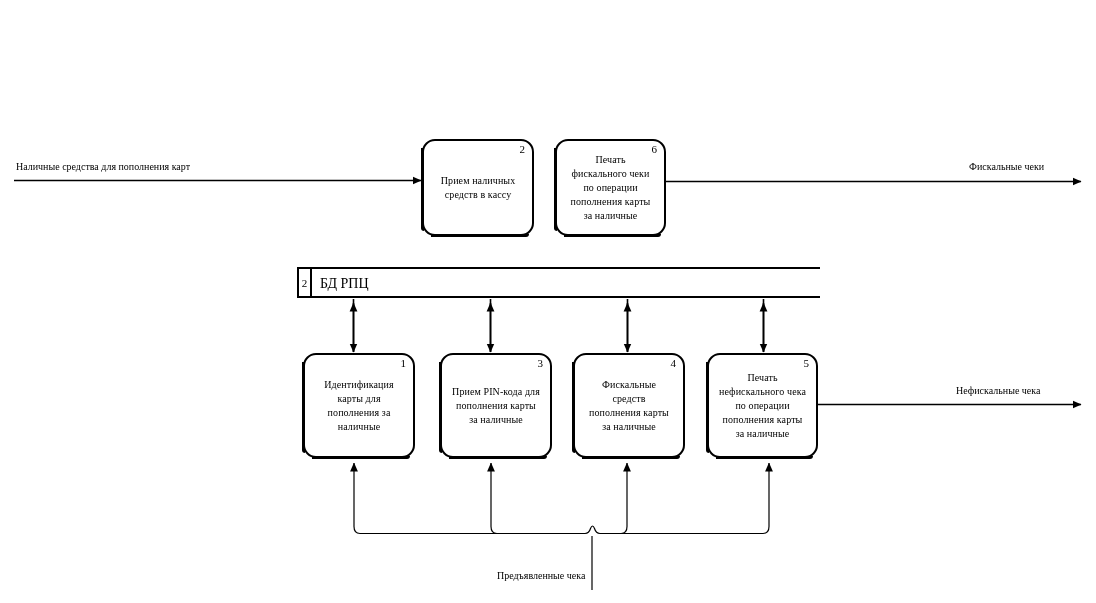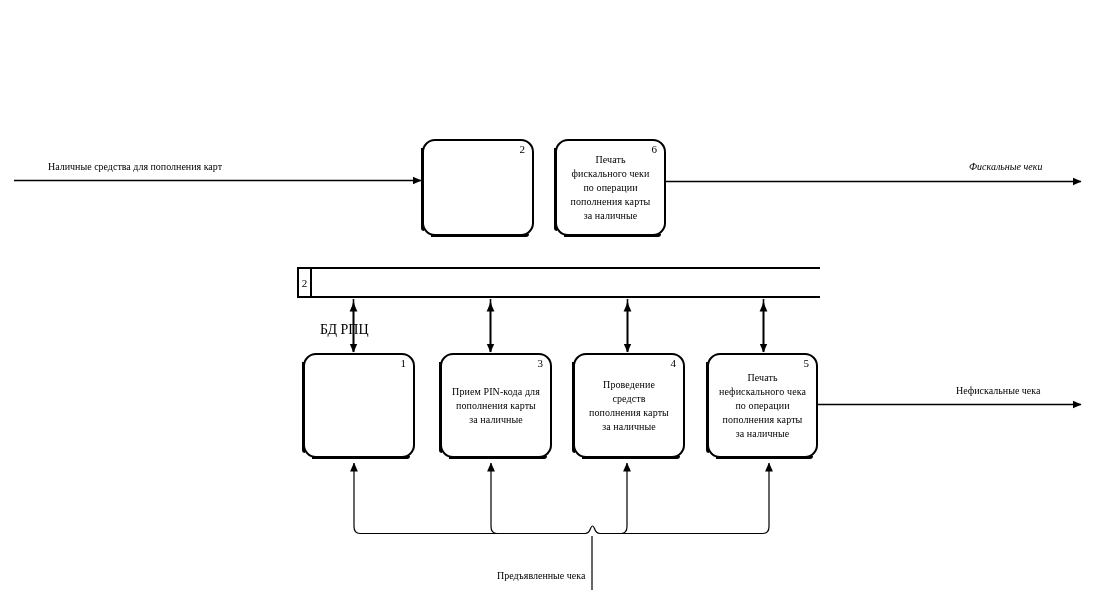--- a/index.html
+++ b/index.html
@@ -82,21 +82,20 @@
     width: 11px;
     border-right: 2px solid #000000;
     font-size: 11px;
     line-height: 29px;
     text-align: center;
   }
   .store-label {
     padding-left: 8px;
     font-size: 14px;
     line-height: 29px;
-    margin-top: 46px;
   }
   .flow-label {
     position: absolute;
     font-size: 10px;
     line-height: 12px;
     white-space: nowrap;
   }
 </style>
 </head>
 <body>
@@ -160,78 +159,88 @@
 
   <div class="store" style="left:297px; top:267px; width:523px; height:31px;">
     <div class="store-id">2</div>
     <div class="store-label">БД РПЦ</div>
   </div>
 
   <div class="process-box" style="left:422px; top:139px; width:112px; height:97px;">
     <div class="shadow-l"></div>
     <div class="shadow-b"></div>
     <div class="box-num">2</div>
+    <div class="box-text">
+      <div>Прием наличных</div>
+      <div>средств в кассу</div>
+    </div>
   </div>
 
   <div class="process-box" style="left:555px; top:139px; width:111px; height:97px;">
     <div class="shadow-l"></div>
     <div class="shadow-b"></div>
     <div class="box-num">6</div>
     <div class="box-text">
       <div>Печать</div>
       <div>фискального чеки</div>
       <div>по операции</div>
       <div>пополнения карты</div>
       <div>за наличные</div>
     </div>
   </div>
 
   <div class="process-box" style="left:303px; top:353px; width:112px; height:105px;">
     <div class="shadow-l"></div>
     <div class="shadow-b"></div>
     <div class="box-num">1</div>
+    <div class="box-text">
+      <div>Идентификация</div>
+      <div>карты для</div>
+      <div>пополнения за</div>
+      <div>наличные</div>
+    </div>
   </div>
 
   <div class="process-box" style="left:440px; top:353px; width:112px; height:105px;">
     <div class="shadow-l"></div>
     <div class="shadow-b"></div>
     <div class="box-num">3</div>
     <div class="box-text">
       <div>Прием PIN-кода для</div>
       <div>пополнения карты</div>
       <div>за наличные</div>
     </div>
   </div>
 
   <div class="process-box" style="left:573px; top:353px; width:112px; height:105px;">
     <div class="shadow-l"></div>
     <div class="shadow-b"></div>
     <div class="box-num">4</div>
     <div class="box-text">
-      <div>Проведение</div>
+      <div>Фискальные</div>
       <div>средств</div>
       <div>пополнения карты</div>
       <div>за наличные</div>
     </div>
   </div>
 
   <div class="process-box" style="left:707px; top:353px; width:111px; height:105px;">
     <div class="shadow-l"></div>
     <div class="shadow-b"></div>
     <div class="box-num">5</div>
     <div class="box-text">
       <div>Печать</div>
       <div>нефискального чека</div>
       <div>по операции</div>
       <div>пополнения карты</div>
       <div>за наличные</div>
     </div>
   </div>
 
-  <div class="flow-label" style="left:48px; top:161px;">Наличные средства для пополнения карт</div>
-
-  <div class="flow-label" style="left:969px; top:161px;font-style:italic;">Фискальные чеки</div>
+  <div class="flow-label" style="left:16px; top:161px;">Наличные средства для пополнения карт</div>
+
+  <div class="flow-label" style="left:969px; top:161px;">Фискальные чеки</div>
 
   <div class="flow-label" style="left:956px; top:385px;">Нефискальные чека</div>
 
   <div class="flow-label" style="left:497px; top:570px;">Предъявленные чека</div>
 
 </div>
 
 </body></html>

